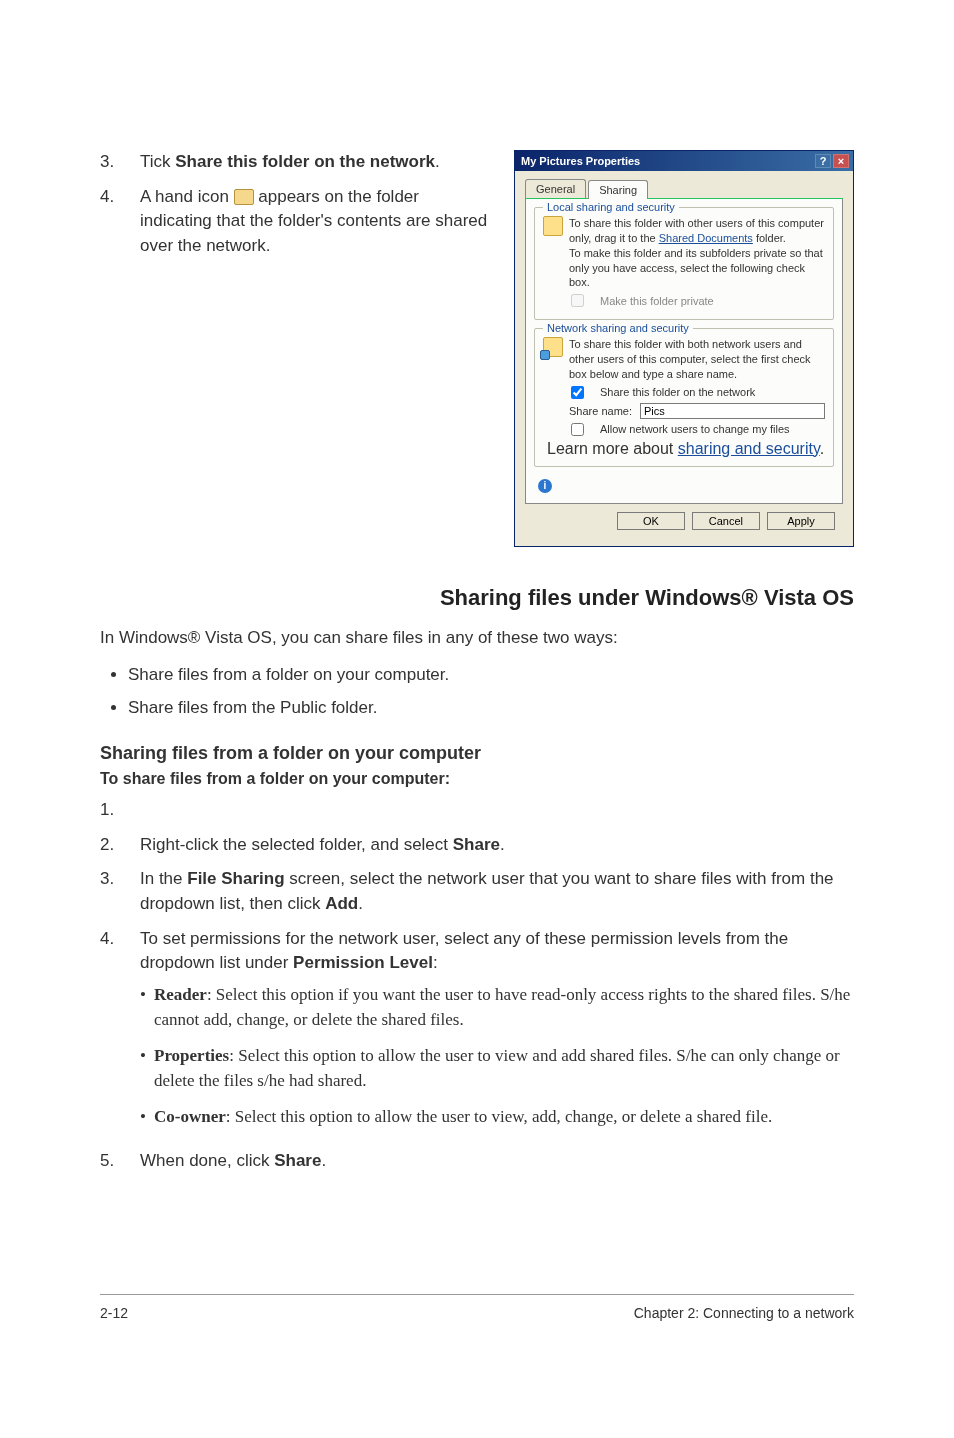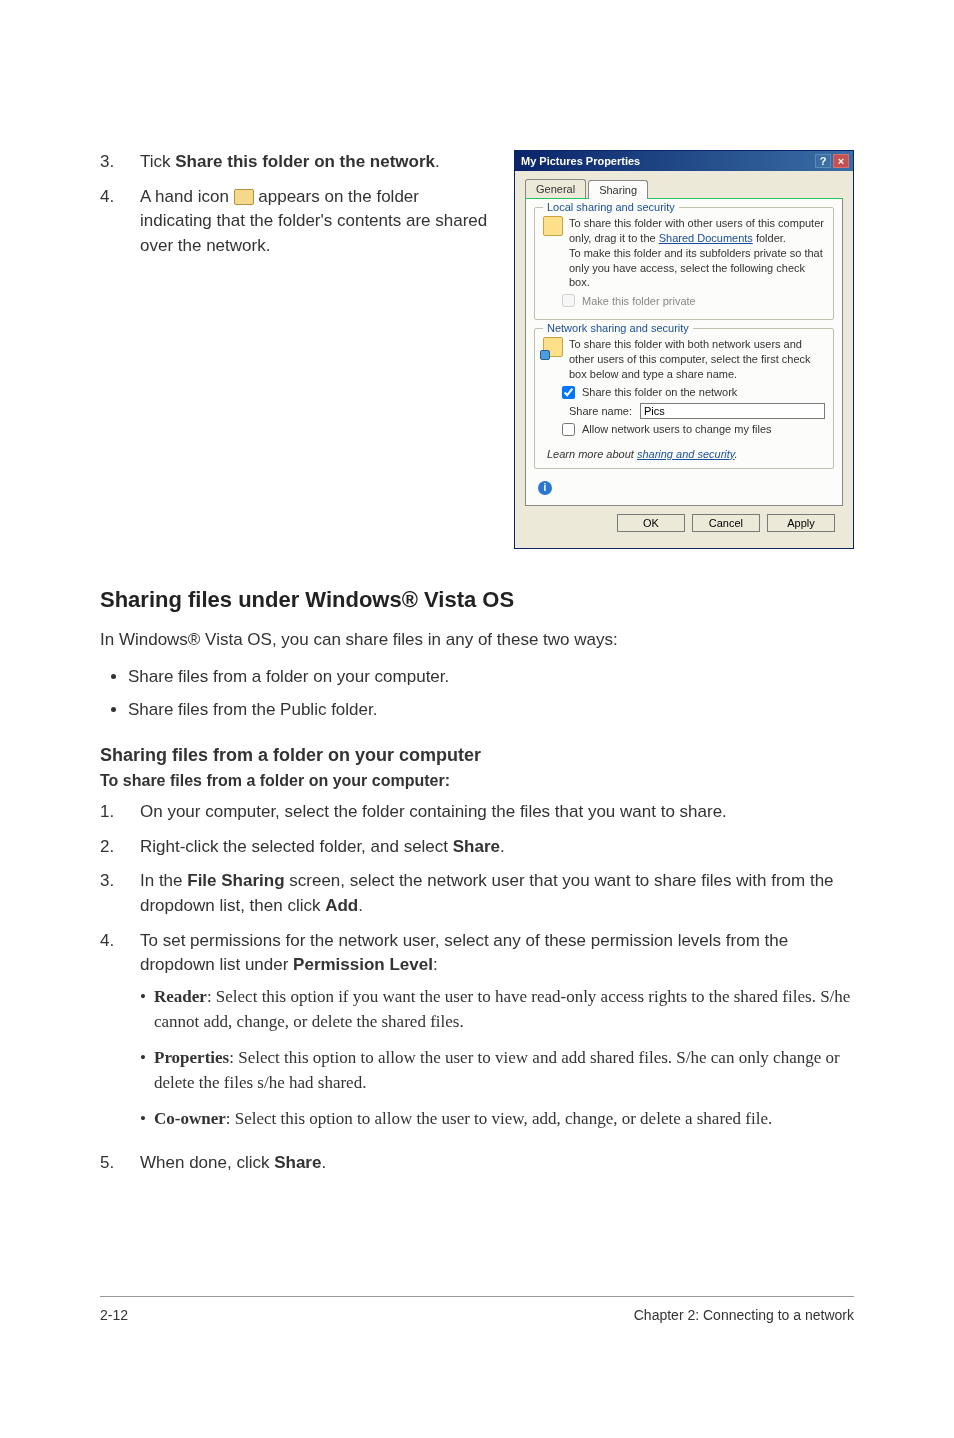--- a/index.html
+++ b/index.html
@@ -47,20 +47,21 @@
     background: #f6d88c;
     border:1px solid #b5933b;
     border-radius: 2px;
     vertical-align: middle;
   }
   h2.section {
     margin: 38px 0 14px 0;
     font-size: 22px;
     font-weight: bold;
     color: #222;
+    text-align: right;
   }
   h3.sub {
     margin: 22px 0 6px 0;
     font-size: 18px;
     font-weight: bold;
   }
   h4.sub2 {
     margin: 4px 0 10px 0;
     font-size: 16px;
     font-weight: bold;
@@ -185,21 +186,21 @@
     background:#ffe08a;
     border:1px solid #caa63a;
     border-radius:2px;
   }
   .grpicon.net::after{
     content:"";
     position:absolute; left:-4px; top:12px;
     width:8px; height:8px; background:#4c9de0; border:1px solid #2a5e8e; border-radius:2px;
   }
   .lnk { color:#1a4e9c; text-decoration:underline; cursor:default; }
-  .cbrow { display:flex; align-items:center; gap:7px; margin:4px 0 4px 19px; font-size:11px; }
+  .cbrow { display:flex; align-items:center; gap:16px; margin:4px 0 4px 28px; font-size:11px; }
   .cbrow input[type=checkbox]{ margin:0; }
   .sharename { display:flex; align-items:center; gap:8px; margin:4px 0 4px 26px; font-size:11px;}
   .sharename input[type=text]{ flex:1; font-size:11px; padding:1px 3px; border:1px solid #7a7a7a; background:#fff;}
   .info {
     display:flex; gap:6px; align-items:flex-start; font-size:11px; padding:4px 4px 0 4px;
   }
   .info .i { width:14px; height:14px; border-radius:50%; background:#2b77d0; color:#fff; font-weight:bold; font-size:10px; text-align:center; line-height:14px; flex-shrink:0;}
   .btnrow { text-align:right; padding:8px 8px 6px 8px; }
   .wbtn {
     min-width:68px; padding:2px 10px; font-size:11px;
@@ -266,21 +267,21 @@
                 <span>Share this folder on the network</span>
               </label>
               <div class="sharename">
                 <span>Share name:</span>
                 <input type="text" value="Pics" style="">
               </div>
               <label class="cbrow">
                 <input type="checkbox" style="">
                 <span>Allow network users to change my files</span>
               </label>
-              <div style="margin:12px 0 0 4px; font-size:11px;font-style:italic;">
+              <div style="margin:4px 0 0 4px; font-size:16px;">
                 <span>Learn more about </span><span class="lnk">sharing and security</span><span>.</span>
               </div>
             </div>
 
             <div class="info">
               <div class="i">i</div>
             </div>
           </div>
           <div class="btnrow">
             <button class="wbtn">OK</button>
@@ -298,21 +299,20 @@
     <li>Share files from a folder on your computer.</li>
     <li>Share files from the Public folder.</li>
   </ul>
 
   <h3 class="sub">Sharing files from a folder on your computer</h3>
   <h4 class="sub2">To share files from a folder on your computer:</h4>
 
   <ol class="steps2">
     <li>
       <span class="num">1.</span>
-      <span>On your computer, select the folder containing the files that you want to share.</span>
     </li>
     <li>
       <span class="num">2.</span>
       <span><span>Right-click the selected folder, and select </span><b>Share</b><span>.</span></span>
     </li>
     <li>
       <span class="num">3.</span>
       <span><span>In the </span><b>File Sharing</b><span> screen, select the network user that you want to share files with from the dropdown list, then click </span><b>Add</b><span>.</span></span>
     </li>
     <li>

